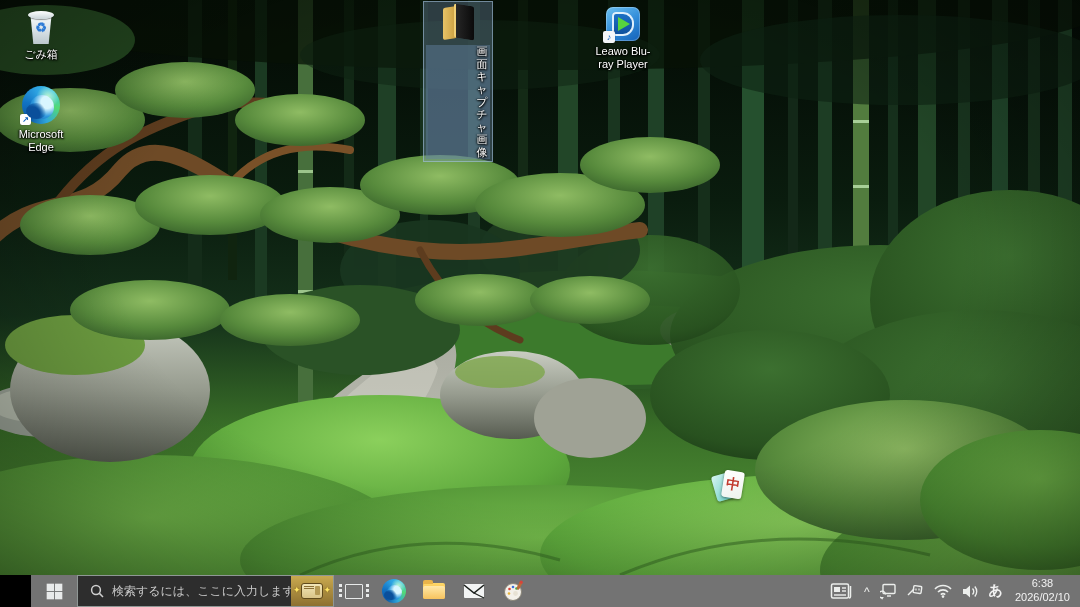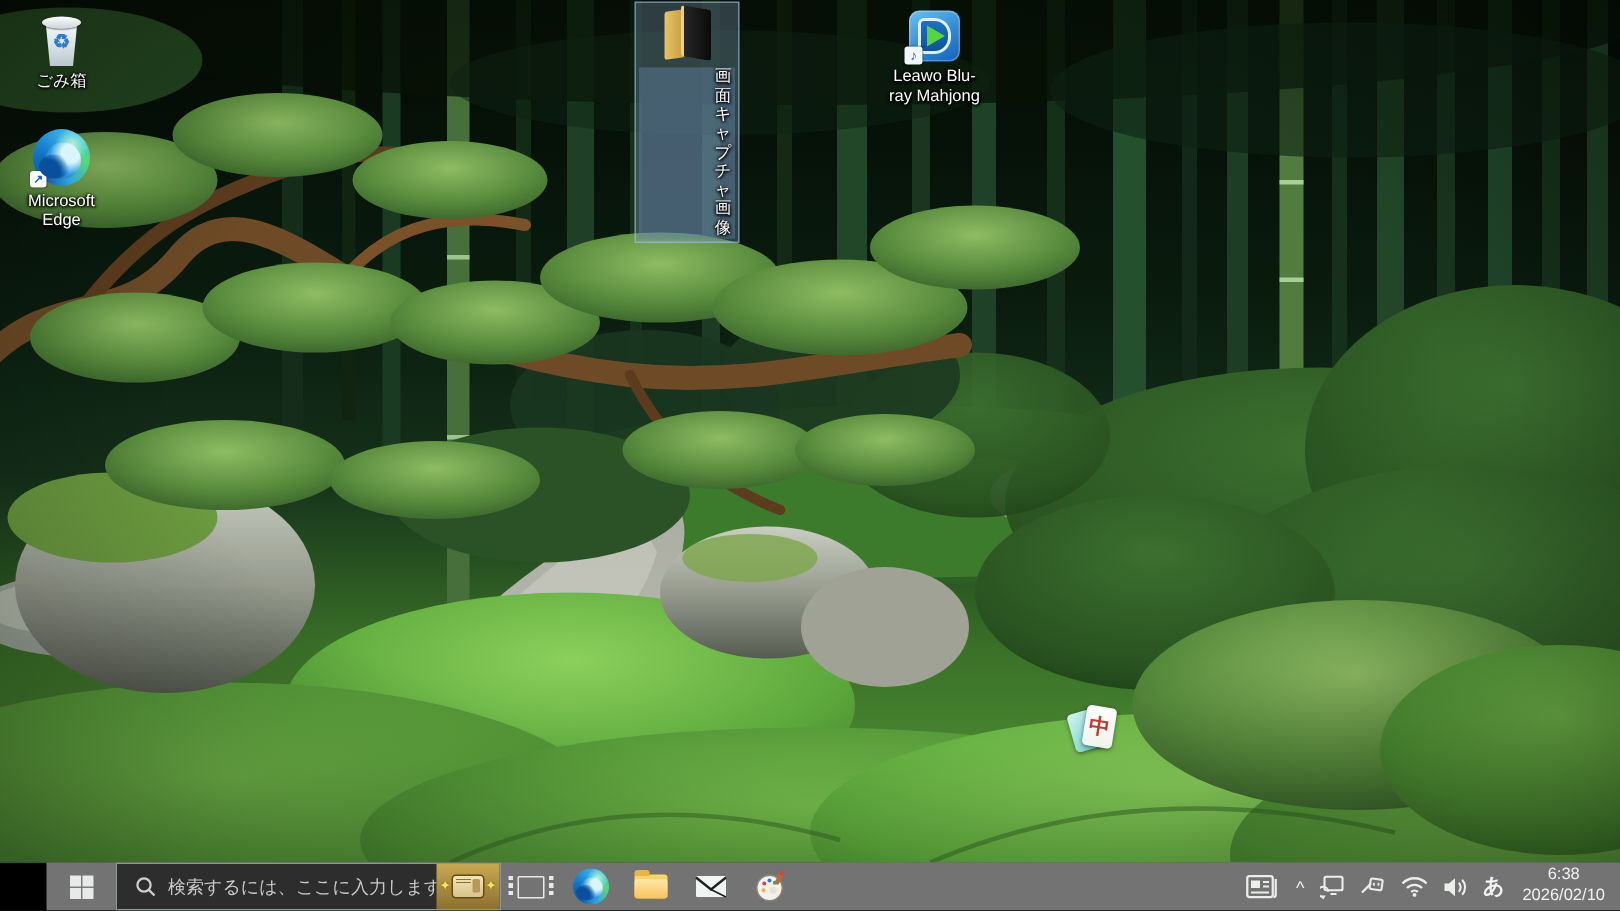--- a/index.html
+++ b/index.html
@@ -344,21 +344,21 @@
 
 
   <div class="dicon" style="left:588px; top:1px;">
     <div class="glyph">
       <div class="leawo">
         <div class="leawo-d"></div>
           <div class="leawo-play"></div>
         <div class="leawo-badge">♪</div>
       </div>
     </div>
-    <div class="dlabel">Leawo Blu-ray Mahjong</div>
+    <div class="dlabel">Leawo Blu-ray Player</div>
   </div>
 
   <div class="taskbar">
 
     <button class="tb-btn">
       <span class="win-logo">
         <span></span>
           <span></span>
           <span></span>
           <span></span>

